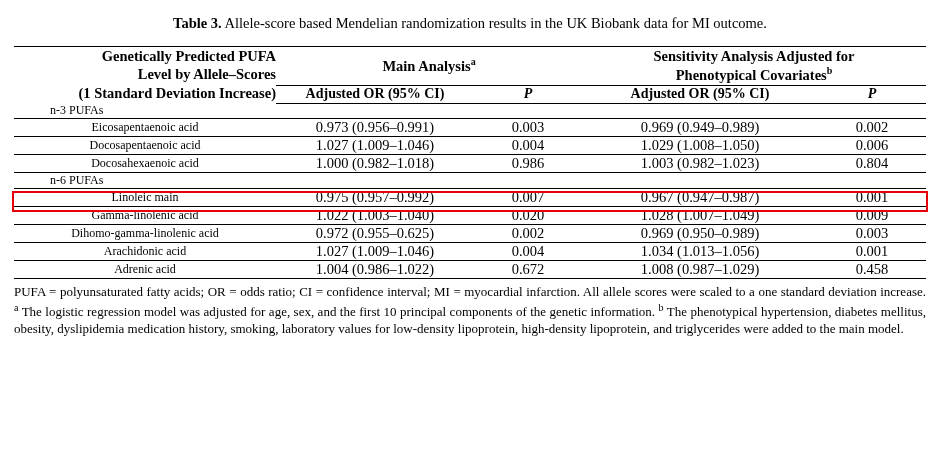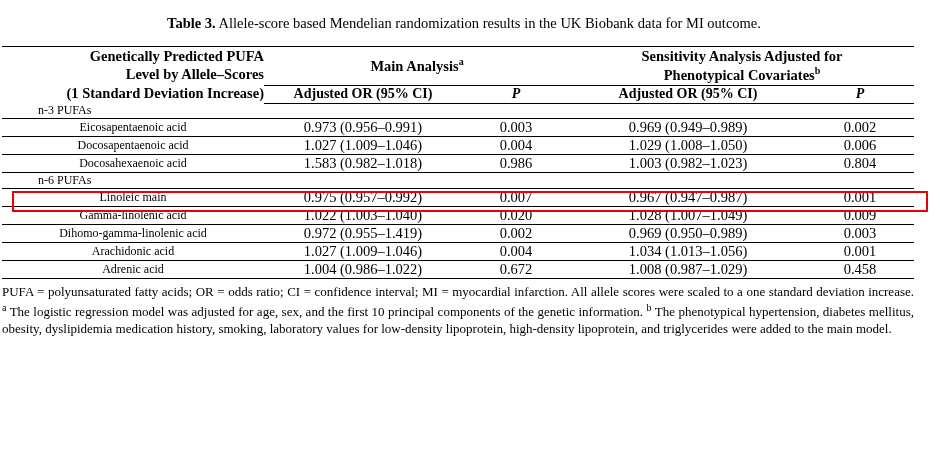--- a/index.html
+++ b/index.html
@@ -12,21 +12,21 @@
     height: 470px;
     font-family: "Liberation Serif", serif;
     color: #000000;
     overflow: hidden;
   }
   .page {
     width: 940px;
     height: 368px;
     position: relative;
     box-sizing: border-box;
-    padding: 10px 14px 0 2px;
+    padding: 10px 14px 0 14px;
   }
   .caption {
     text-align: center;
     font-size: 14.5px;
     line-height: 1.35;
     margin: 4px 0 12px 0;
   }
   .caption .lbl {
     font-weight: bold;
   }
@@ -181,21 +181,21 @@
       </tr>
       <tr class="row-sep">
         <td class="cell-name">Docosapentaenoic acid</td>
         <td class="cell-num">1.027 (1.009–1.046)</td>
         <td class="cell-num">0.004</td>
         <td class="cell-num">1.029 (1.008–1.050)</td>
         <td class="cell-num">0.006</td>
       </tr>
       <tr class="row-sep">
         <td class="cell-name">Docosahexaenoic acid</td>
-        <td class="cell-num">1.583 (0.982–1.018)</td>
+        <td class="cell-num">1.000 (0.982–1.018)</td>
         <td class="cell-num">0.986</td>
         <td class="cell-num">1.003 (0.982–1.023)</td>
         <td class="cell-num">0.804</td>
       </tr>
       <tr class="row-sep">
         <td class="cell-name group">n-6 PUFAs</td>
         <td class="cell-num"></td>
         <td class="cell-num"></td>
         <td class="cell-num"></td>
         <td class="cell-num"></td>
@@ -209,21 +209,21 @@
       </tr>
       <tr class="row-sep">
         <td class="cell-name">Gamma-linolenic acid</td>
         <td class="cell-num">1.022 (1.003–1.040)</td>
         <td class="cell-num">0.020</td>
         <td class="cell-num">1.028 (1.007–1.049)</td>
         <td class="cell-num">0.009</td>
       </tr>
       <tr class="row-sep">
         <td class="cell-name">Dihomo-gamma-linolenic acid</td>
-        <td class="cell-num">0.972 (0.955–1.419)</td>
+        <td class="cell-num">0.972 (0.955–0.625)</td>
         <td class="cell-num">0.002</td>
         <td class="cell-num">0.969 (0.950–0.989)</td>
         <td class="cell-num">0.003</td>
       </tr>
       <tr class="row-sep">
         <td class="cell-name">Arachidonic acid</td>
         <td class="cell-num">1.027 (1.009–1.046)</td>
         <td class="cell-num">0.004</td>
         <td class="cell-num">1.034 (1.013–1.056)</td>
         <td class="cell-num">0.001</td>

